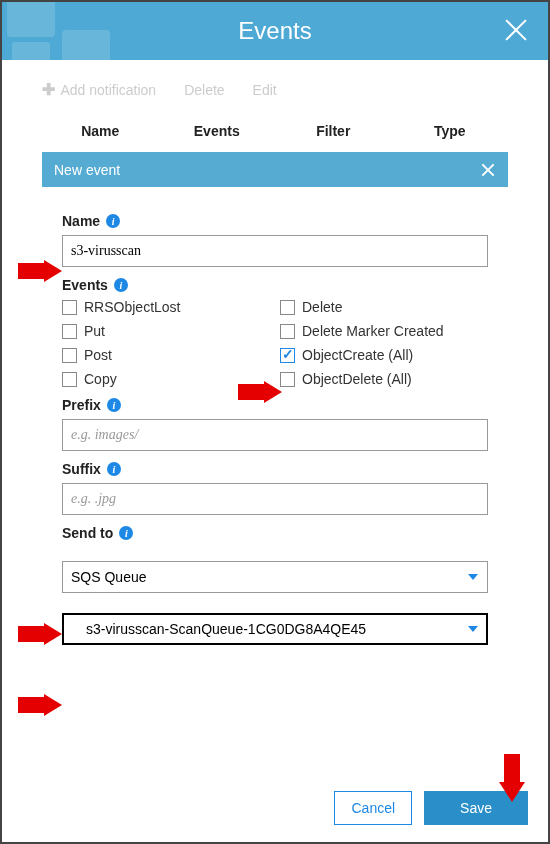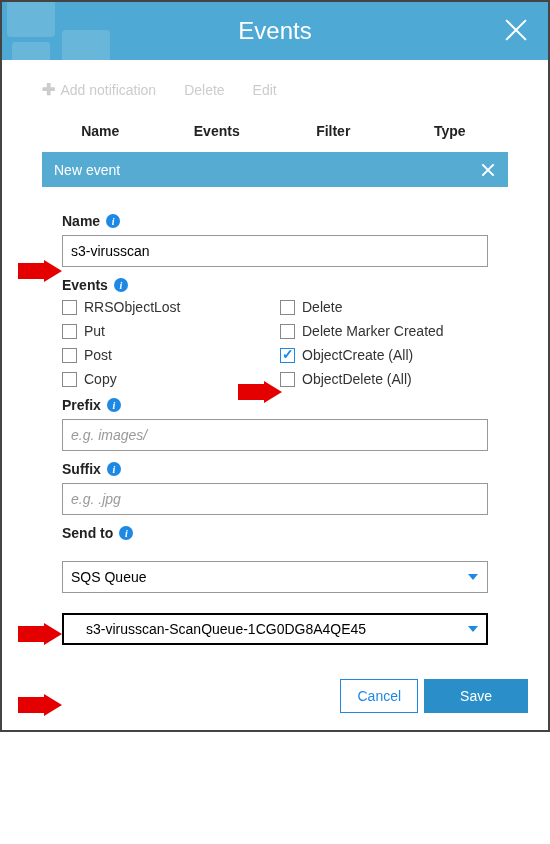--- a/index.html
+++ b/index.html
@@ -1,17 +1,17 @@
 <!DOCTYPE html>
 <html><head>
 <meta charset="utf-8">
 <style>
 * { box-sizing: border-box; margin: 0; padding: 0; }
 body { font-family: Arial, Helvetica, sans-serif; background: #fff; }
-.modal { width: 550px; height: 732px; border: 2px solid #444; position: relative; overflow: hidden; }
+.modal { width: 550px; height: 844px; border: 2px solid #444; position: relative; overflow: hidden; }
 .header { background: #4fa9d5; height: 58px; display: flex; align-items: center; justify-content: center; position: relative; }
 .header-title { color: #fff; font-size: 24px; font-weight: 400; }
 .close-x { position: absolute; right: 18px; top: 14px; width: 28px; height: 28px; cursor: pointer; }
 .close-x::before, .close-x::after { content: ''; position: absolute; left: 13px; top: 0; width: 2px; height: 28px; background: #fff; }
 .close-x::before { transform: rotate(45deg); }
 .close-x::after { transform: rotate(-45deg); }
 .header-bg { position: absolute; left: 0; top: 0; width: 130px; height: 58px; opacity: 0.15; }
 .header-bg svg { width: 100%; height: 100%; }
 .toolbar { padding: 20px 40px 14px; display: flex; gap: 28px; }
 .toolbar-item { color: #ccc; font-size: 14px; display: flex; align-items: center; gap: 5px; }
@@ -21,34 +21,34 @@
 .new-event-bar { background: #56abd3; height: 35px; margin: 0 40px; display: flex; align-items: center; justify-content: space-between; padding: 0 12px; }
 .new-event-bar span { color: #fff; font-size: 14px; }
 .mini-x { width: 16px; height: 16px; position: relative; cursor: pointer; }
 .mini-x::before, .mini-x::after { content: ''; position: absolute; left: 7px; top: 0; width: 2px; height: 16px; background: #fff; }
 .mini-x::before { transform: rotate(45deg); }
 .mini-x::after { transform: rotate(-45deg); }
 .form { padding: 16px 60px 0; }
 .label-row { display: flex; align-items: center; gap: 6px; margin-bottom: 6px; margin-top: 10px; }
 .label-row label { font-weight: bold; font-size: 14px; color: #222; }
 .info-icon { width: 14px; height: 14px; border-radius: 50%; background: #1e88e5; color: #fff; display: inline-flex; align-items: center; justify-content: center; font-size: 10px; font-weight: bold; font-style: italic; font-family: Georgia, serif; }
-.text-input { width: 100%; height: 32px; border: 1px solid #999; padding: 12px 8px; font-size: 14px; }
+.text-input { width: 100%; height: 32px; border: 1px solid #999; padding: 12px 8px; font-size: 14px; font-family: Liberation Serif, serif; }
 .text-input::placeholder { color: #999; font-style: italic; }
 .select-input { width: 100%; height: 32px; border: 1px solid #999; padding: 0 8px; font-size: 14px; appearance: none; background: #fff; position: relative; }
 .select-wrap { position: relative; margin-top: 20px; }
 .select-caret { position: absolute; right: 10px; top: 13px; width: 0; height: 0; border-left: 5px solid transparent; border-right: 5px solid transparent; border-top: 6px solid #1e88e5; pointer-events: none; }
 .select-blue { border: 2px solid #000000; padding-left: 22px; }
 .checkbox-grid { display: grid; grid-template-columns: 1fr 1fr; gap: 8px 10px; margin-top: 5px; }
 .cb-row { display: flex; align-items: center; gap: 7px; }
 .cb { width: 15px; height: 15px; border: 1px solid #888; display: inline-block; flex-shrink: 0; position: relative; }
 .cb.checked { border-color: #1e88e5; }
 .cb.checked::after { content: '✓'; position: absolute; left: 1px; top: -3px; color: #1e88e5; font-size: 14px; font-weight: bold; }
 .cb-label { font-size: 14px; color: #333; }
 .cb-full { grid-column: 1 / -1; }
-.footer { position: absolute; bottom: 17px; right: 20px; display: flex; gap: 6px; }
+.footer { position: absolute; bottom: 17px; right: 20px; display: flex; gap: 12px; }
 .btn-cancel { border: 1px solid #1e88e5; background: #fff; color: #1e88e5; padding: 8px 16px; font-size: 14px; cursor: pointer; }
 .btn-save { background: #2a8fc9; color: #fff; border: none; padding: 8px 36px; font-size: 14px; cursor: pointer; }
 .arrow { position: absolute; pointer-events: none; z-index: 100; }
 .arrow svg { display: block; }
 .arrow-down svg { display: block; }
 </style>
 </head>
 <body>
 
 <div class="modal">

